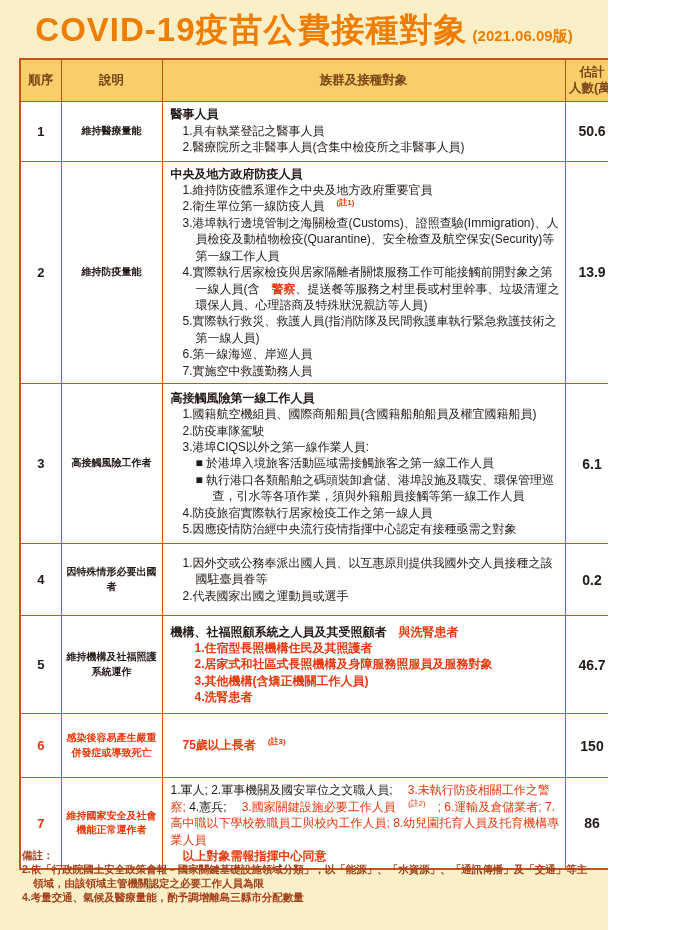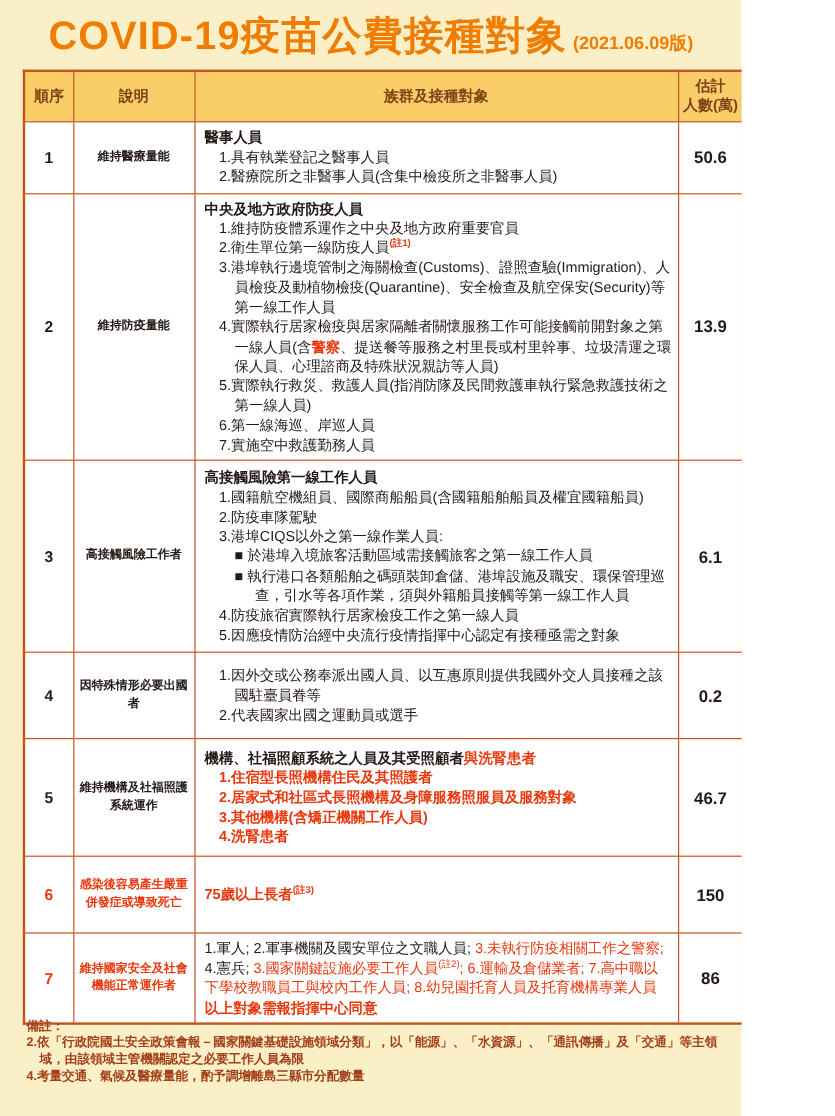--- a/index.html
+++ b/index.html
@@ -1,21 +1,20 @@
 <!DOCTYPE html>
 <html style="--background: #FBEFC7; --title_orange: #EE7D01; --table_border: #C4541A; --header_bg: #F9CE69; --header_text: #7C4418; --text_black: #231916; --text_red: #E8380D; --notes: #A34019; --footer: #543311;"><head>
 <meta charset="utf-8">
 <style>
   html,body{margin:0;padding:0;}
   .page{
     position:relative;width:608px;height:930px;overflow:hidden;
     background:var(--background,#FBEFC7);
     font-family:"Liberation Sans","DejaVu Sans",sans-serif;
     color:var(--text_black,#231916);
-    padding-left:10px;
   }
   .titlebar{position:absolute;top:8px;left:0;right:0;text-align:center;white-space:nowrap;}
   .title{font-size:33px;font-weight:800;color:var(--title_orange,#EE7D01);letter-spacing:1px;}
   .version{font-size:15px;font-weight:700;color:var(--title_orange,#EE7D01);margin-left:5px;}
 
   table.vt{
     position:absolute;top:58px;left:19px;width:654px;
     border-collapse:collapse;table-layout:fixed;
     background:#ffffff;
     border:2px solid var(--table_border,#C4541A);
@@ -33,21 +32,21 @@
   }
   .c-order{font-size:13px;font-weight:700;text-align:center;}
   .c-desc{font-size:10px;font-weight:700;text-align:center;line-height:1.45;padding:2px 5px;}
   .c-content{font-size:12px;line-height:1.37;padding:4px 5px 4px 8px;}
   .c-num{font-size:14px;font-weight:700;text-align:center;}
   .ln-h{font-weight:700;}
   .ln-i{margin-left:12px;padding-left:13px;text-indent:-13px;}
   .ln-bu{margin-left:25px;padding-left:17px;text-indent:-17px;}
   .ln-p{}
   .b{font-weight:700;}
-  .r{color:var(--text_red,#E8380D);}
+  .r{color:var(--text_red,#E8380D);margin-left:12px;}
   .sup{font-size:8px;vertical-align:super;line-height:0;}
 
   .notes{
     position:absolute;top:849px;left:22px;right:14px;
     color:var(--notes,#A34019);font-size:10.5px;font-weight:600;line-height:1.32;
   }
   .note{padding-left:11px;text-indent:-11px;}
   .footer{
     position:absolute;top:899px;left:0;right:0;height:22px;text-align:center;
     color:var(--footer,#543311);font-size:13.5px;font-weight:700;

